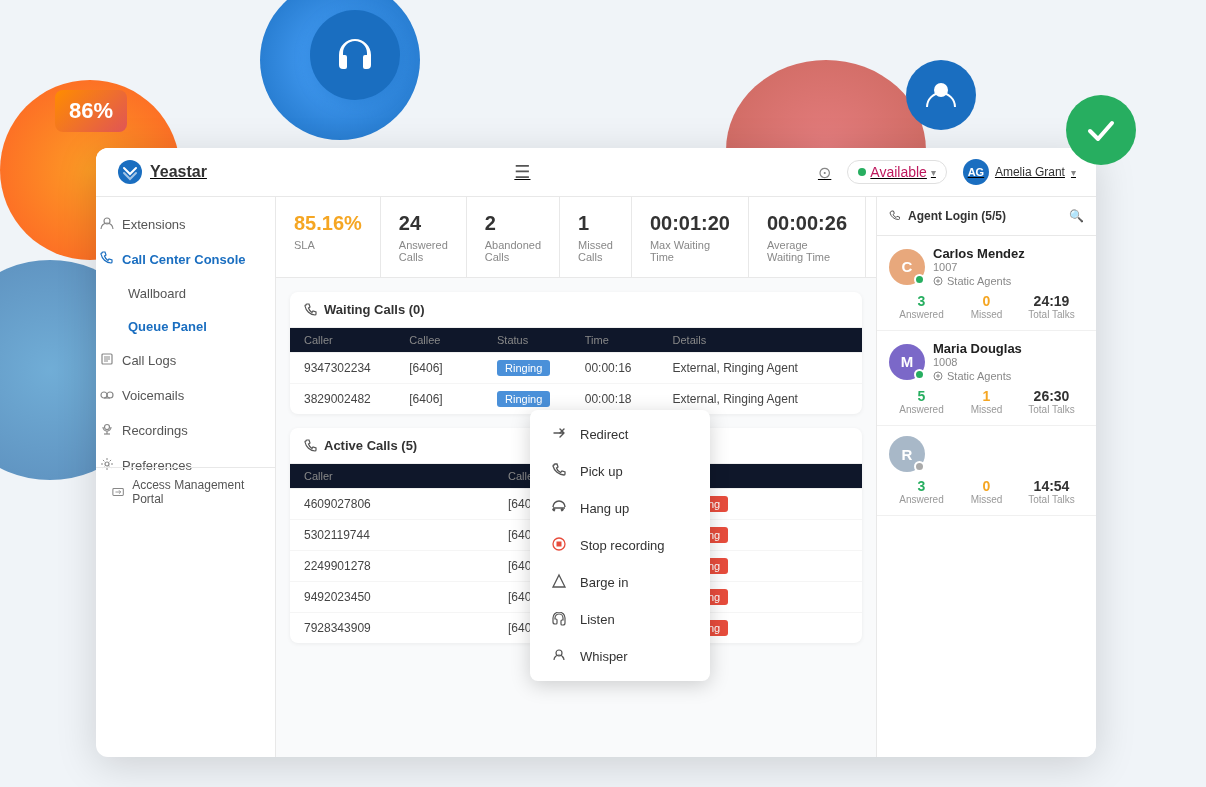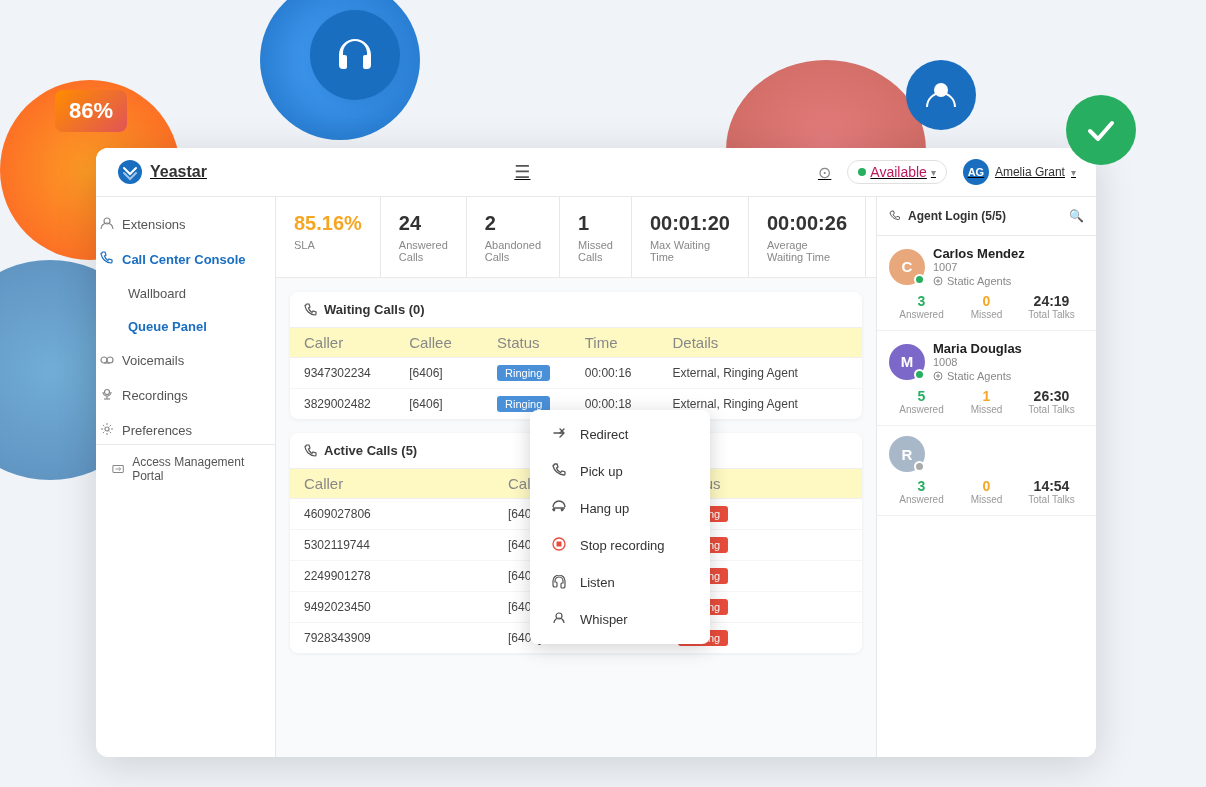--- a/index.html
+++ b/index.html
@@ -175,21 +175,21 @@
       cursor: pointer;
       color: #555;
       font-size: 13px;
     }
     .sidebar-item.active { color: #1a6ec0; font-weight: 600; }
     .sidebar-item.sub { padding-left: 32px; }
     .sidebar-item.sub.active { color: #1a6ec0; }
     .sidebar-icon { font-size: 14px; }
     .sidebar-bottom {
       position: absolute;
-      bottom: 4px;
+      bottom: 16px;
       left: 0;
       width: 180px;
       border-top: 1px solid #e8e8e8;
       padding: 10px 16px;
       display: flex; align-items: center; gap: 8px;
       cursor: pointer; color: #555; font-size: 12px;
     }
 
     
     .content {
@@ -234,22 +234,22 @@
     .table-header {
       padding: 10px 14px;
       font-size: 13px; font-weight: 600; color: #333;
       display: flex; align-items: center; gap: 6px;
       border-bottom: 1px solid #f0f0f0;
     }
     .table-col-headers {
       display: grid;
       padding: 6px 14px;
       border-bottom: 1px solid #f0f0f0;
-      background: #fef9c3;
-      font-size: 15px; color: #888; font-weight: 500;
+      background: #0f172a;
+      font-size: 11px; color: #888; font-weight: 500;
     }
     .waiting-cols { grid-template-columns: 1.2fr 1fr 1fr 1fr 2fr; }
     .active-cols { grid-template-columns: 1.2fr 1fr 1fr; }
     .table-row {
       display: grid;
       padding: 7px 14px;
       border-bottom: 1px solid #f5f5f5;
       font-size: 12px; color: #444;
       align-items: center;
     }
@@ -450,20 +450,31 @@
       </div>
       <div class="sidebar-item sub">
         <span>Wallboard</span>
       </div>
       <div class="sidebar-item sub active">
         <span>Queue Panel</span>
       </div>
       <div class="sidebar-item">
         <span class="sidebar-icon">
           <svg width="14" height="14" viewBox="0 0 14 14" fill="none">
+              <rect x="2" y="2" width="10" height="10" rx="1" stroke="#888" stroke-width="1.2"></rect>
+              <line x1="4" y1="5" x2="10" y2="5" stroke="#888" stroke-width="1"></line>
+              <line x1="4" y1="7" x2="10" y2="7" stroke="#888" stroke-width="1"></line>
+              <line x1="4" y1="9" x2="8" y2="9" stroke="#888" stroke-width="1"></line>
+            </svg>
+        </span>
+        <span>Call Logs</span>
+      </div>
+      <div class="sidebar-item">
+        <span class="sidebar-icon">
+          <svg width="14" height="14" viewBox="0 0 14 14" fill="none">
               <circle cx="4" cy="8" r="3" stroke="#888" stroke-width="1.2"></circle>
               <circle cx="10" cy="8" r="3" stroke="#888" stroke-width="1.2"></circle>
               <line x1="4" y1="11" x2="10" y2="11" stroke="#888" stroke-width="1.2"></line>
             </svg>
         </span>
         <span>Voicemails</span>
       </div>
       <div class="sidebar-item">
         <span class="sidebar-icon">
           <svg width="14" height="14" viewBox="0 0 14 14" fill="none">
@@ -740,20 +751,28 @@
       <svg width="16" height="16" viewBox="0 0 16 16" fill="none">
           <circle cx="8" cy="8" r="6" stroke="#e74c3c" stroke-width="1.3"></circle>
           <rect x="5.5" y="5.5" width="5" height="5" fill="#e74c3c"></rect>
         </svg>
     </span>
     <span>Stop recording</span>
   </div>
   <div class="context-menu-item">
     <span class="ctx-icon">
       <svg width="16" height="16" viewBox="0 0 16 16" fill="none">
+          <path d="M8 2l6 12H2L8 2z" stroke="#555" stroke-width="1.3"></path>
+        </svg>
+    </span>
+    <span>Barge in</span>
+  </div>
+  <div class="context-menu-item">
+    <span class="ctx-icon">
+      <svg width="16" height="16" viewBox="0 0 16 16" fill="none">
           <path d="M8 2C4.686 2 2 4.686 2 8v4a2 2 0 002 2h1a1 1 0 001-1v-3a1 1 0 00-1-1H4V8a4 4 0 018 0v2h-1a1 1 0 00-1 1v3a1 1 0 001 1h1a2 2 0 002-2V8c0-3.314-2.686-6-6-6z" stroke="#555" stroke-width="1.2" fill="none"></path>
         </svg>
     </span>
     <span>Listen</span>
   </div>
   <div class="context-menu-item">
     <span class="ctx-icon">
       <svg width="16" height="16" viewBox="0 0 16 16" fill="none">
           <circle cx="8" cy="6" r="3" stroke="#555" stroke-width="1.2"></circle>
           <path d="M3 13c0-2.761 2.239-5 5-5s5 2.239 5 5" stroke="#555" stroke-width="1.2"></path>

